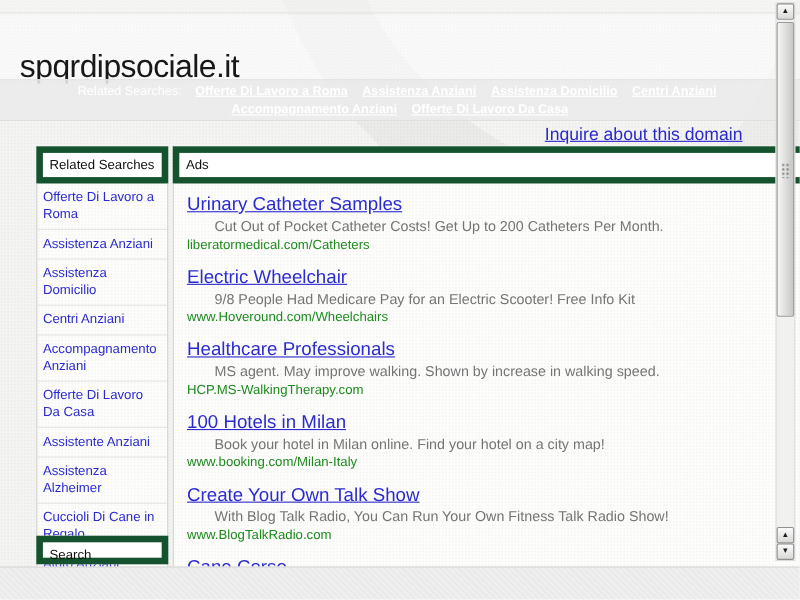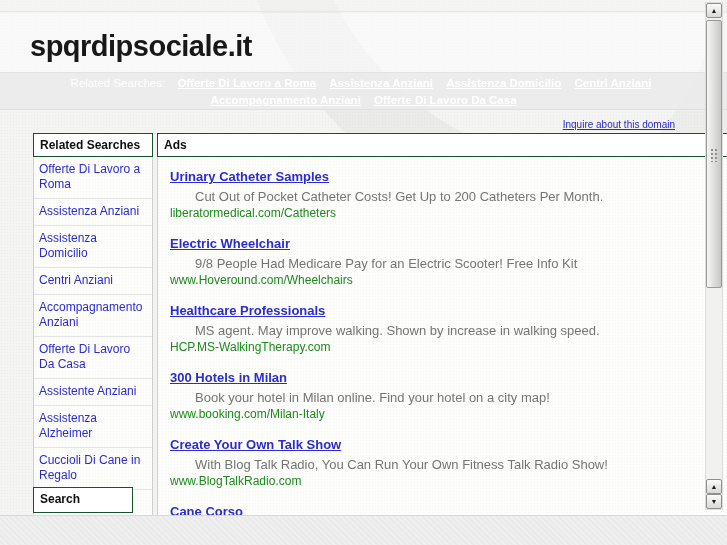--- a/index.html
+++ b/index.html
@@ -16,54 +16,54 @@
   .swirl-a { position:absolute; width:760px; height:760px; border-radius:50%;
     border:70px solid rgba(160,160,160,0.10); top:-520px; left:230px; }
   .swirl-b { position:absolute; width:980px; height:980px; border-radius:50%;
     border:80px solid rgba(160,160,160,0.07); top:-600px; left:-160px; }
 
   #topstrip { position:absolute; top:0; left:0; width:727px; height:12px;
     background:rgba(245,245,244,0.6); border-bottom:1px solid #e7e7e6; z-index:1; }
 
   #header { position:absolute; top:13px; left:0; width:727px; height:59px; z-index:1;
     background:rgba(253,253,253,0.55); }
-  #domain-title { position:absolute; left:18px; top:17px; font-size:29px; font-weight:700;
-    color:#181818; letter-spacing:-0.5px;margin-left:12px; }
+  #domain-title { position:absolute; left:18px; top:32px; font-size:29px; font-weight:400;
+    color:#181818; letter-spacing:-0.5px; }
 
   #navbar { position:absolute; top:72px; left:0; width:727px; height:38px; z-index:1;
     background:rgba(235,235,234,0.88);
     border-top:1px solid #e3e3e2; border-bottom:1px solid #dfdfde;
     text-align:center; padding:2px 30px 0; }
   #navbar, #navbar * { font-size:11.5px; line-height:17px; color:#ffffff; }
   .nav-prefix { margin-right:4px; }
   .nav-link { color:#ffffff; text-decoration:underline; font-weight:bold; margin:0 5px; cursor:pointer; }
 
   #inquire-row { position:absolute; top:114px; right:52px; z-index:2; }
-  #inquire-link { font-size:10px; color:#2a2acc; text-decoration:underline; cursor:pointer; }
-
-  .panel-header { background:#ffffff; border:1px solid #14532d; color:#101010;
-    font-size:12px; font-weight:bold; padding:4px 6px; }
+  #inquire-link { font-size:16px; color:#2a2acc; text-decoration:underline; cursor:pointer; }
+
+  .panel-header { background:#ffffff; border:6px solid #14532d; color:#101010;
+    font-size:12px; font-weight:normal; padding:4px 6px; }
   .texture { background-color:#fdfdfc;
     background-image:radial-gradient(circle, rgba(0,0,0,0.03) 1px, transparent 1px);
     background-size:3px 3px; }
 
   #sidebar { position:absolute; left:33px; top:133px; width:120px; z-index:2; }
   #side-list { border:1px solid #cfcfce; border-top:none; }
   .side-item { display:block; padding:5px 5px 6px; font-size:12px; line-height:15px;
     color:#2b2bd0; text-decoration:none; border-bottom:1px solid #e4e4e3; cursor:pointer; }
   .side-item:last-child { border-bottom:none; }
 
-  #search-panel { position:absolute; left:33px; top:487px; width:100px; z-index:2; }
+  #search-panel { position:absolute; left:33px; top:487px; width:120px; z-index:2; }
   #search-panel .panel-header { height:26px; }
 
   #ads-col { position:absolute; left:157px; top:133px; width:604px; z-index:2; }
   #ads-box { border:1px solid #cfcfce; border-top:none; height:361px; overflow:hidden;
     padding:10px 12px; }
   .ad { margin-bottom:13px; }
-  .ad-title { display:inline-block; font-size:13px; font-weight:bold; color:#2b2bd0;
+  .ad-title { display:inline-block; font-size:17px; font-weight:normal; color:#2b2bd0;
     text-decoration:underline; line-height:18px; margin-bottom:2px; cursor:pointer;text-align:right; }
   .ad-desc { font-size:13px; color:#757575; line-height:17px;margin-left:25px; }
   .ad-url { font-size:12px; color:#1d8a1d; line-height:16px; }
 
   #footer { position:absolute; left:0; top:515px; width:727px; height:30px; z-index:5;
     background:#eaeaea; border-top:1px solid #d8d8d7;
     background-image:repeating-linear-gradient(45deg, rgba(255,255,255,0.25) 0 2px, transparent 2px 4px); }
 
   
   #scrollbar { position:absolute; left:705px; top:2px; width:18px; height:508px; z-index:6;
@@ -165,21 +165,21 @@
         <div class="ad-url">www.Hoveround.com/Wheelchairs</div>
       </div>
 
       <div class="ad">
         <a class="ad-title">Healthcare Professionals</a>
         <div class="ad-desc">MS agent. May improve walking. Shown by increase in walking speed.</div>
         <div class="ad-url">HCP.MS-WalkingTherapy.com</div>
       </div>
 
       <div class="ad">
-        <a class="ad-title">300 Hotels in Milan</a>
+        <a class="ad-title">100 Hotels in Milan</a>
         <div class="ad-desc">Book your hotel in Milan online. Find your hotel on a city map!</div>
         <div class="ad-url">www.booking.com/Milan-Italy</div>
       </div>
 
       <div class="ad">
         <a class="ad-title">Create Your Own Talk Show</a>
         <div class="ad-desc">With Blog Talk Radio, You Can Run Your Own Fitness Talk Radio Show!</div>
         <div class="ad-url">www.BlogTalkRadio.com</div>
       </div>
 

